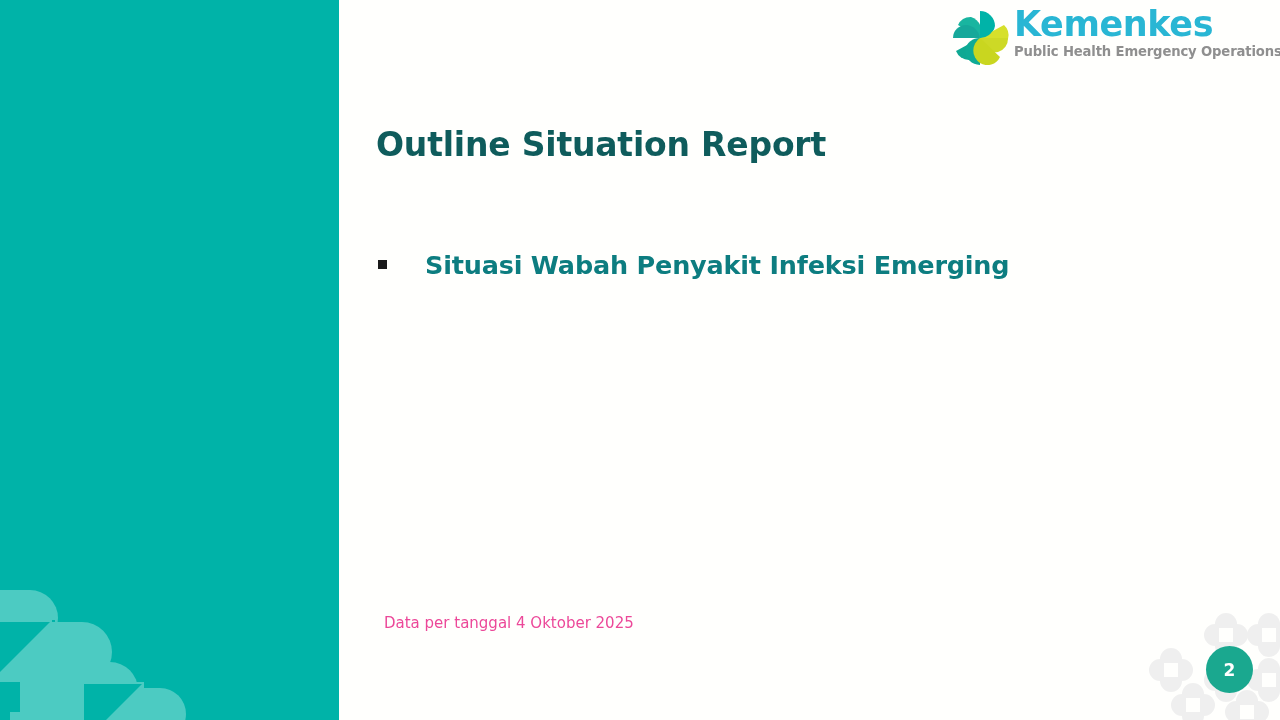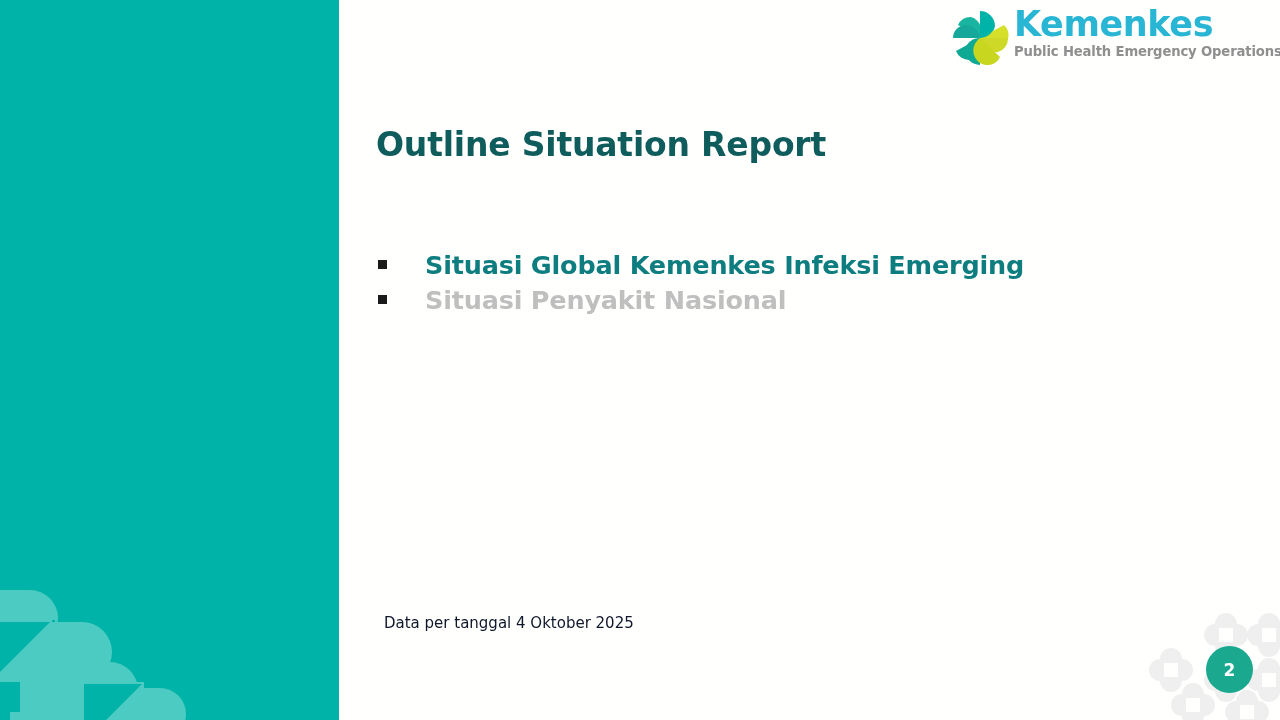--- a/index.html
+++ b/index.html
@@ -118,21 +118,21 @@
   }
   .bullet-text.active  { color: #0d7d80; }
   .bullet-text.muted   { color: #bfbfbf; }
 
   
   .footer-note {
     position: absolute;
     left: 384px;
     top: 614px;
     font-size: 15px;
-    color: #0f172a;
+    color: #ec4899;
     font-family: "DejaVu Sans", sans-serif;
   }
 
   
   .ornament {
     position: absolute;
     right: 0;
     bottom: 0;
     width: 160px;
     height: 120px;
@@ -200,27 +200,23 @@
       <div class="logo-sub">Public Health Emergency Operations Center</div>
     </div>
   </div>
 
   <div class="page-title">Outline Situation Report</div>
 
   <div class="bullet-list">
 
     <div class="bullet-row">
       <span class="bullet-marker"></span>
-      <span class="bullet-text active">Situasi Global Kemenkes Infeksi Emerging</span>
+      <span class="bullet-text active">Situasi Wabah Penyakit Infeksi Emerging</span>
     </div>
 
-    <div class="bullet-row">
-      <span class="bullet-marker"></span>
-      <span class="bullet-text muted">Situasi Penyakit Nasional</span>
-    </div>
 
 
   </div>
 
   <div class="footer-note">Data per tanggal 4 Oktober 2025</div>
 
   <svg class="ornament" viewBox="0 0 160 120">
     <g fill="#ededed">
       <g>
         <circle cx="40" cy="70" r="11"></circle>

